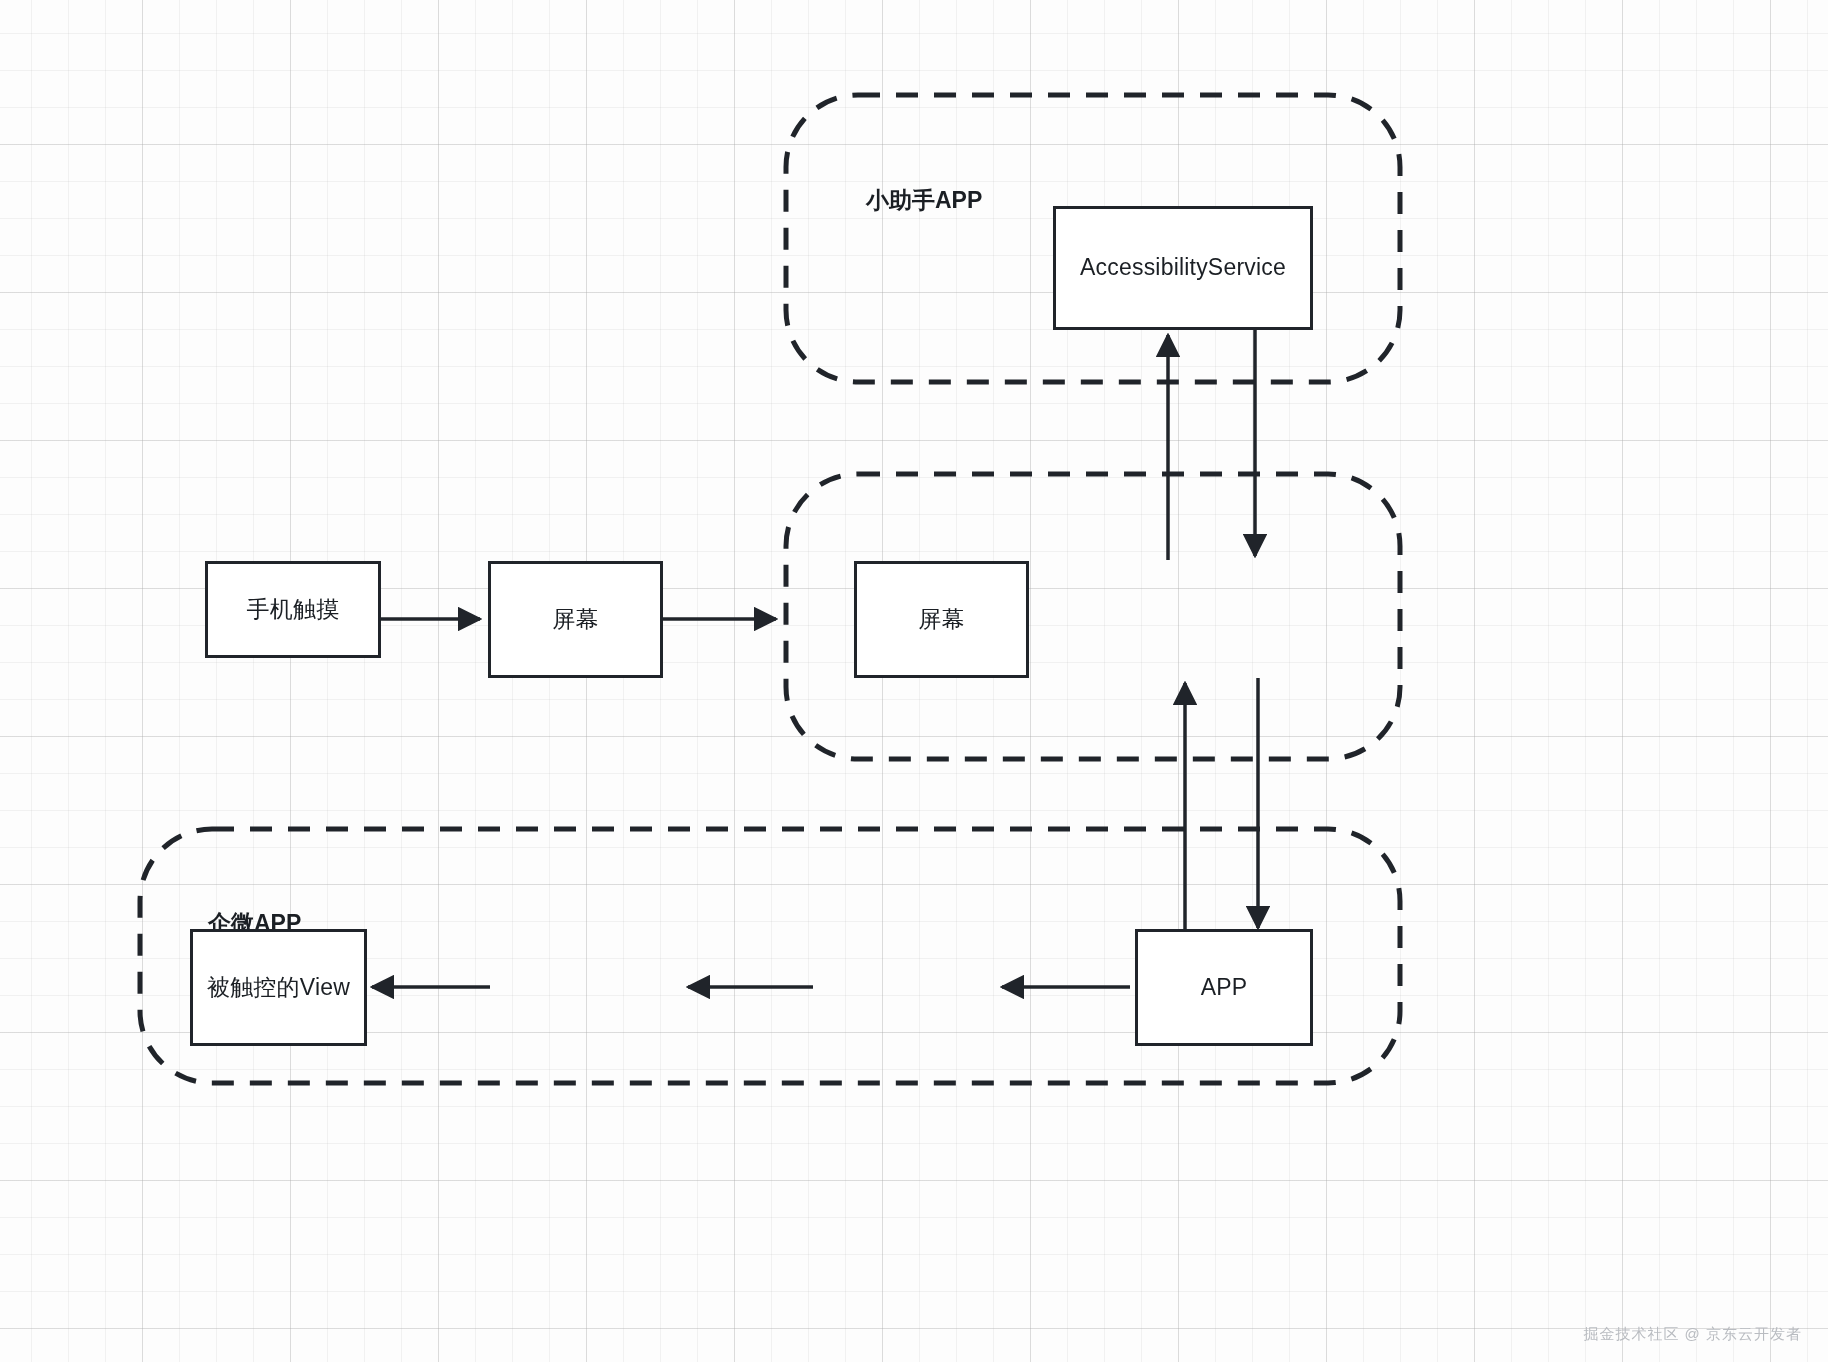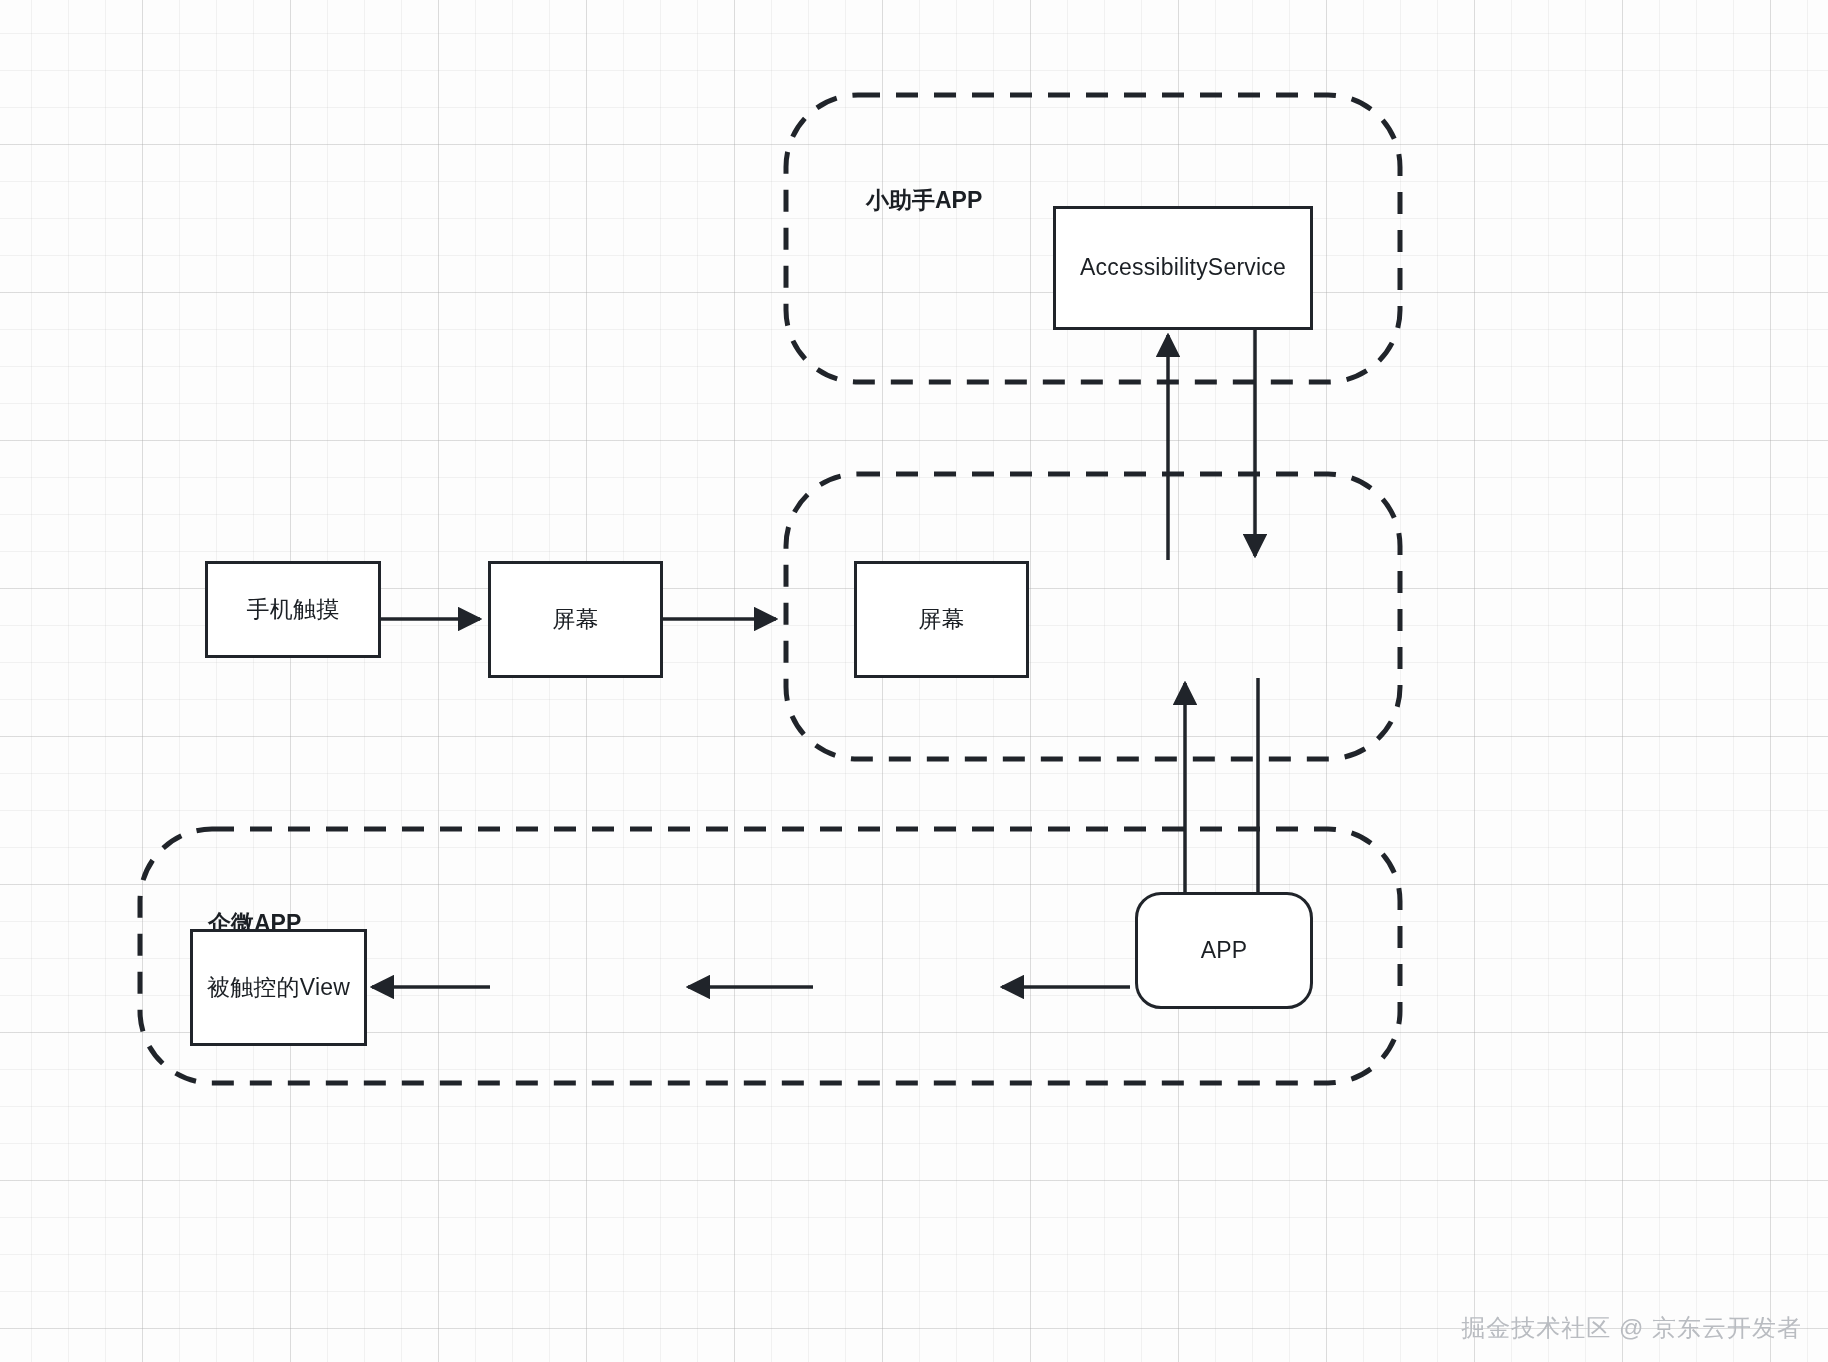--- a/index.html
+++ b/index.html
@@ -42,21 +42,21 @@
     position:absolute;
     font-size:23px;
     font-weight:bold;
     color:#1b1f24;
     white-space:nowrap;
     margin-top:42px;
   }
   .watermark{
     position:absolute;
     right:26px;bottom:18px;
-    font-size:24px;
+    font-size:15px;
     color:#b9bcc1;
     white-space:nowrap;
     letter-spacing:1px;
   }
 </style>
 </head>
 <body>
 
 <div id="canvas">
 
@@ -102,17 +102,17 @@
 
   <div class="node" style="left:488px;top:561px;width:175px;height:117px;">屏幕</div>
 
   <div class="node" style="left:854px;top:561px;width:175px;height:117px;">屏幕</div>
 
 
   <div class="node" style="left:190px;top:929px;width:177px;height:117px;">被触控的View</div>
 
 
 
-  <div class="node" style="left:1135px;top:892px;width:178px;height:117px;border-radius:26px;">APP</div>
+  <div class="node" style="left:1135px;top:929px;width:178px;height:117px;">APP</div>
 
   <div class="watermark">掘金技术社区 @ 京东云开发者</div>
 
 </div>
 
 </body></html>

